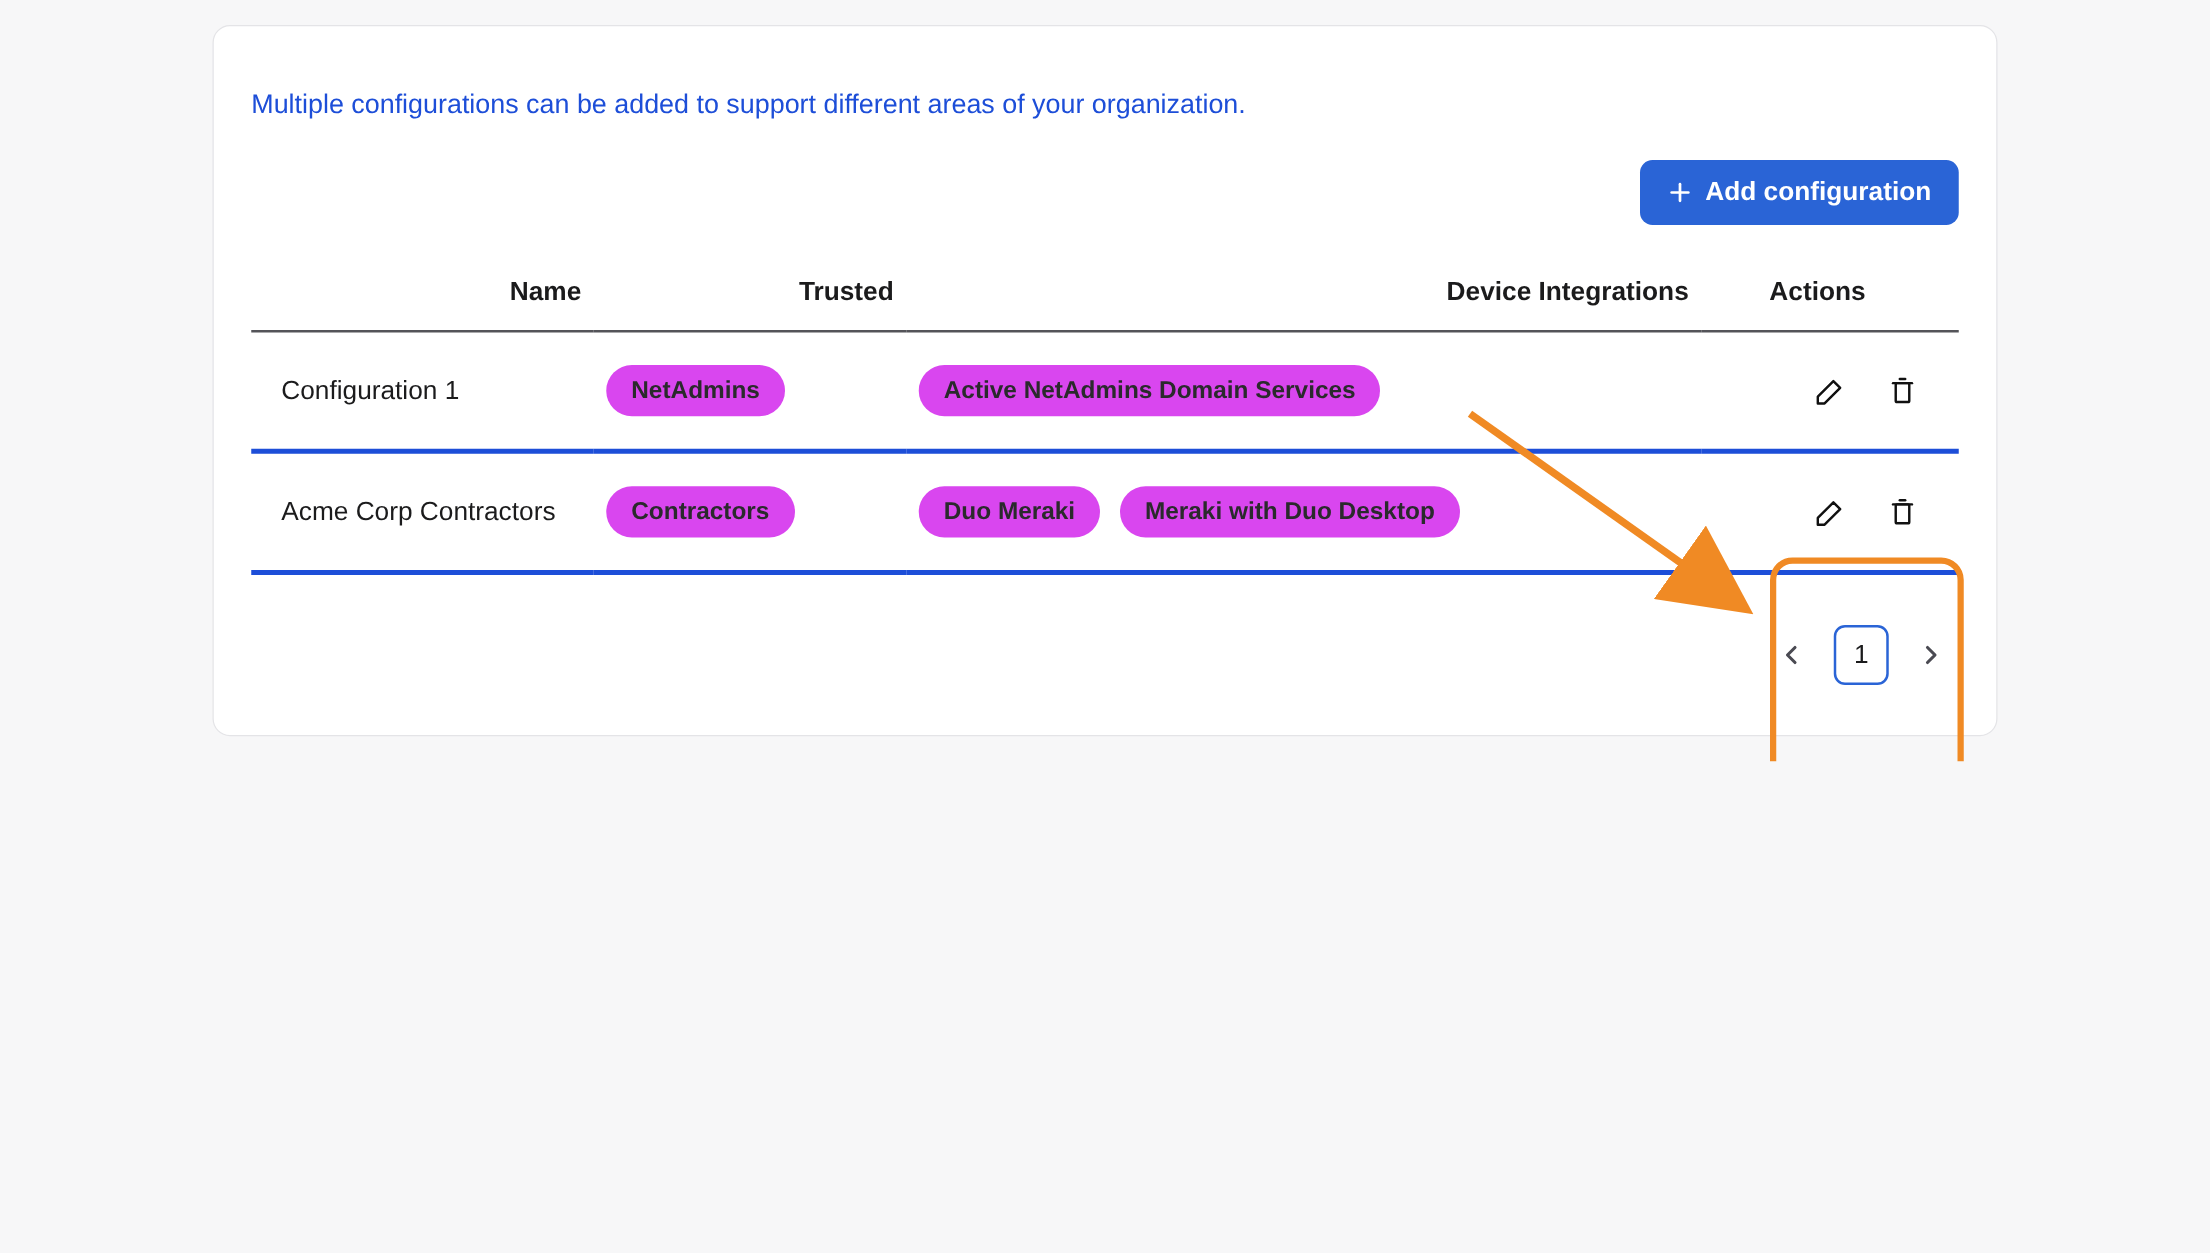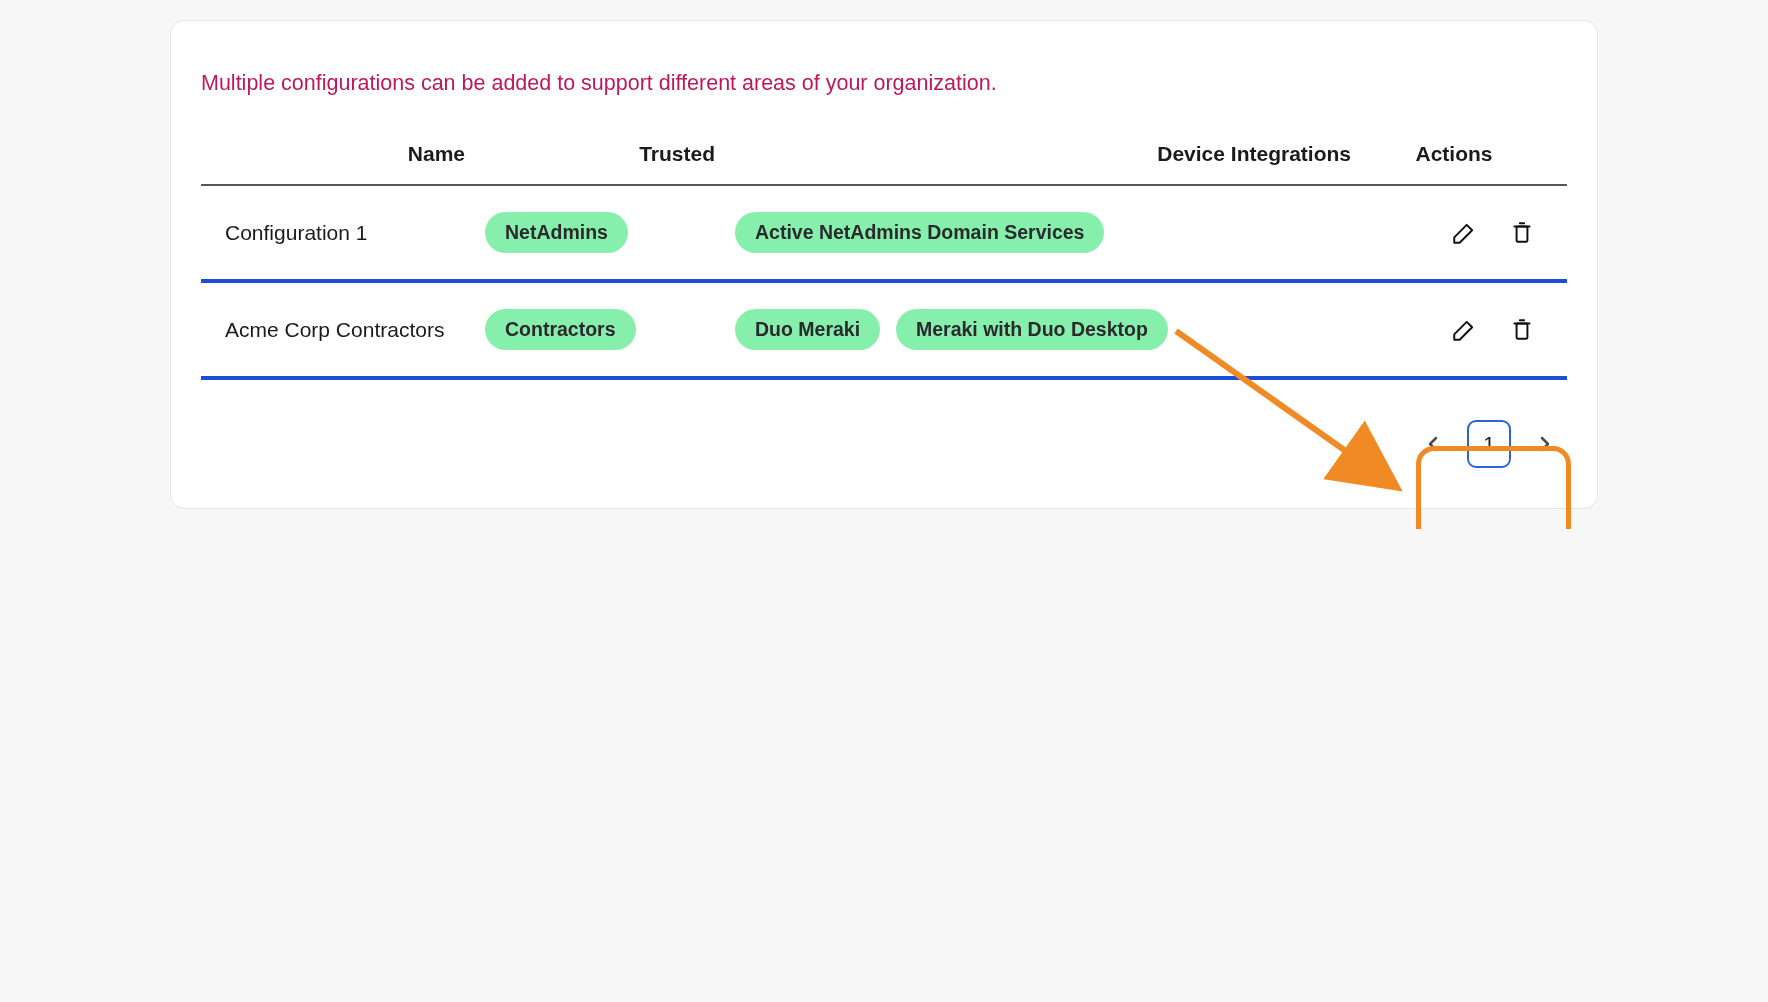--- a/index.html
+++ b/index.html
@@ -31,21 +31,21 @@
   .desc {
     font-size: 21.5px;
     line-height: 1.55;
     color: #4a4a4d;
     max-width: 960px;
     margin: 0 0 14px 0;
   }
   .desc2 {
     font-size: 21.5px;
     line-height: 1.55;
-    color: #be185d;
+    color: #1d4ed8;
     margin: 18px 0 0 0;
   }
   .add-row {
     display: flex;
     justify-content: flex-end;
     margin-top: 28px;
   }
   .add-btn {
     display: inline-flex;
     align-items: center;
@@ -78,21 +78,21 @@
     padding: 26px 10px;
     border-bottom: 4px solid #1d4ed8;
     vertical-align: middle;
     font-size: 21px;
   }
   .name-cell { width: 240px; padding-left: 24px !important; }
   .groups-cell { width: 230px; }
   .actions-cell { text-align: right; padding-right: 26px !important; width: 170px; }
   .pill {
     display: inline-block;
-    background: #86efac;
+    background: #d946ef;
     color: #2a2a2c;
     border-radius: 24px;
     padding: 9px 20px;
     font-size: 19.5px;
     font-weight: 600;
     margin-right: 10px;
   }
   .icon-btn {
     display: inline-flex;
     align-items: center;
@@ -152,20 +152,31 @@
 </style>
 </head>
 <body>
 
 <div class="outer">
   <div class="card">
 
 
     <p class="desc2">Multiple configurations can be added to support different areas of your organization.</p>
 
+    <div class="add-row">
+      <button class="add-btn">
+        <span>
+          <svg width="20" height="20" viewBox="0 0 24 24" fill="none" stroke="currentColor" stroke-width="2.6" stroke-linecap="round">
+              <line x1="12" y1="4" x2="12" y2="20"></line>
+              <line x1="4" y1="12" x2="20" y2="12"></line>
+            </svg>
+        </span>
+        <span>Add configuration</span>
+      </button>
+    </div>
 
     <table class="cfg">
       <thead>
         <tr>
           <th class="name-cell">Name</th>
           <th class="groups-cell">Trusted</th>
           <th>Device Integrations</th>
           <th class="actions-head">Actions</th>
         </tr>
       </thead>

